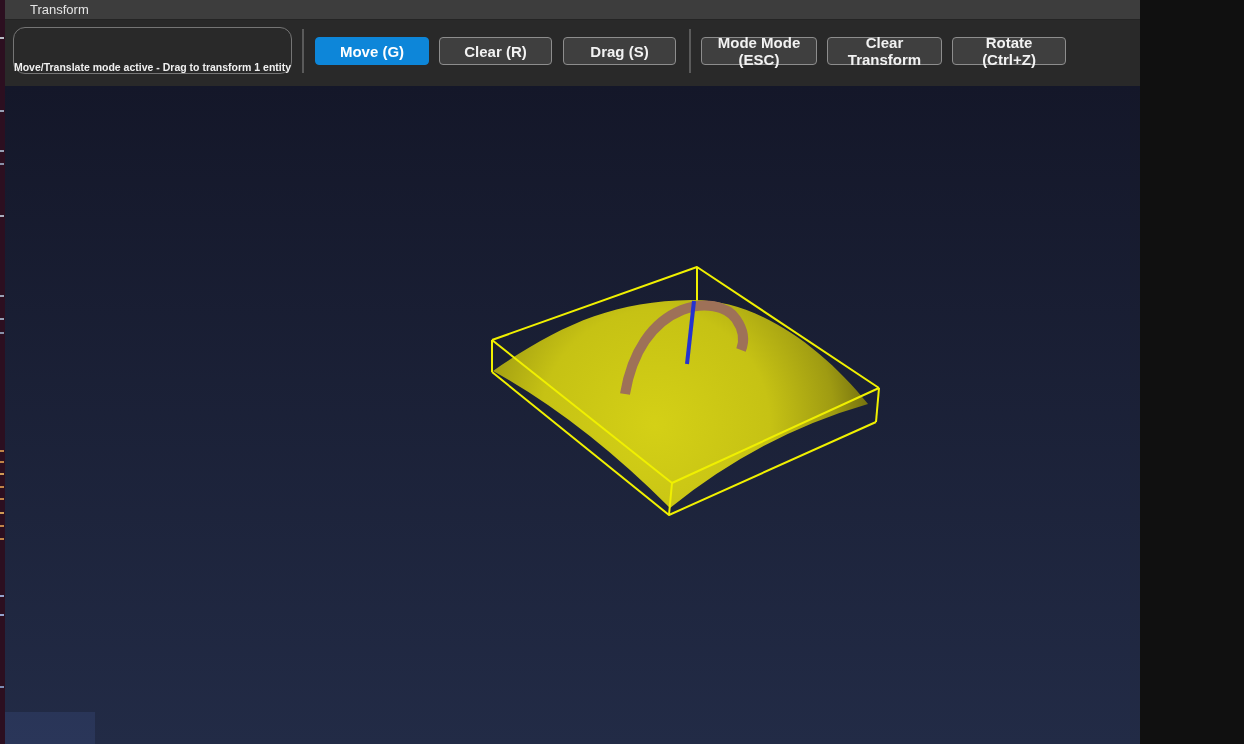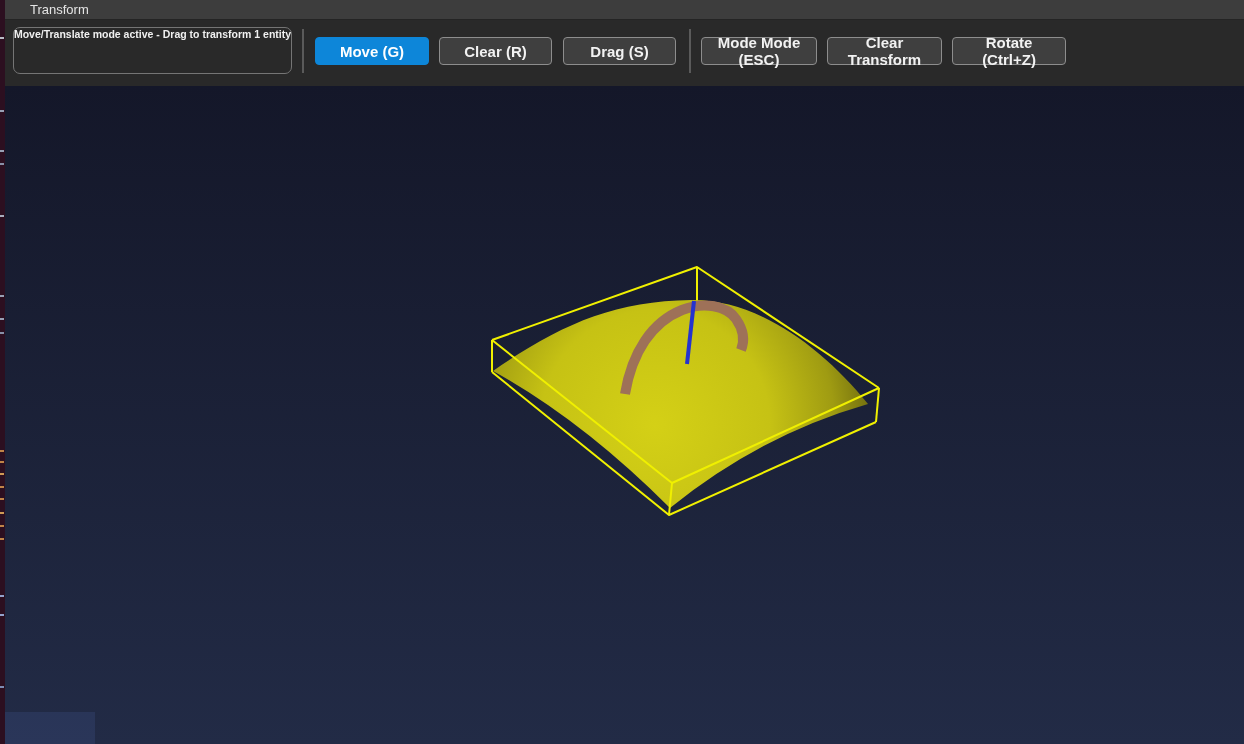--- a/index.html
+++ b/index.html
@@ -1,38 +1,38 @@
 <!DOCTYPE html>
 <html><head>
 <meta charset="utf-8">
 <style>
   html,body{margin:0;padding:0;background:#101010;}
   #app{
-    position:relative;width:1244px;height:744px;overflow:hidden;
+    position:relative;width:1140px;height:744px;overflow:hidden;
     font-family:"Liberation Sans","DejaVu Sans",sans-serif;
     background:#292929;
   }
   
   #titlebar{
     position:absolute;left:0;top:0;width:1244px;height:20px;
     background:#3d3d3d;border-bottom:1px solid #242424;box-sizing:border-box;
   }
   #titlebar .title{
     position:absolute;left:30px;top:0;line-height:19px;
     font-size:13px;color:#e4e4e4;
   }
   
   #toolbar{
     position:absolute;left:0;top:20px;width:1244px;height:66px;
     background:#292929;
   }
   .statusbox{
     position:absolute;left:13px;top:7px;width:279px;height:47px;
-    border:1px solid #757575;border-radius:7px;box-sizing:border-box;
-    display:flex;align-items:flex-start;justify-content:center;
+    border:1px solid #757575;border-radius:12px;box-sizing:border-box;
+    display:flex;align-items:flex-end;justify-content:center;
   }
   .statusbox span{
     font-size:10.5px;font-weight:bold;color:#f0f0f0;white-space:nowrap;
   }
   .vsep{
     position:absolute;top:9px;width:2px;height:44px;background:#5a5a5a;
   }
   .tbtn{
     position:absolute;top:17px;height:28px;
     background:#3f3f3f;border:1px solid #8d8d8d;border-radius:4px;

